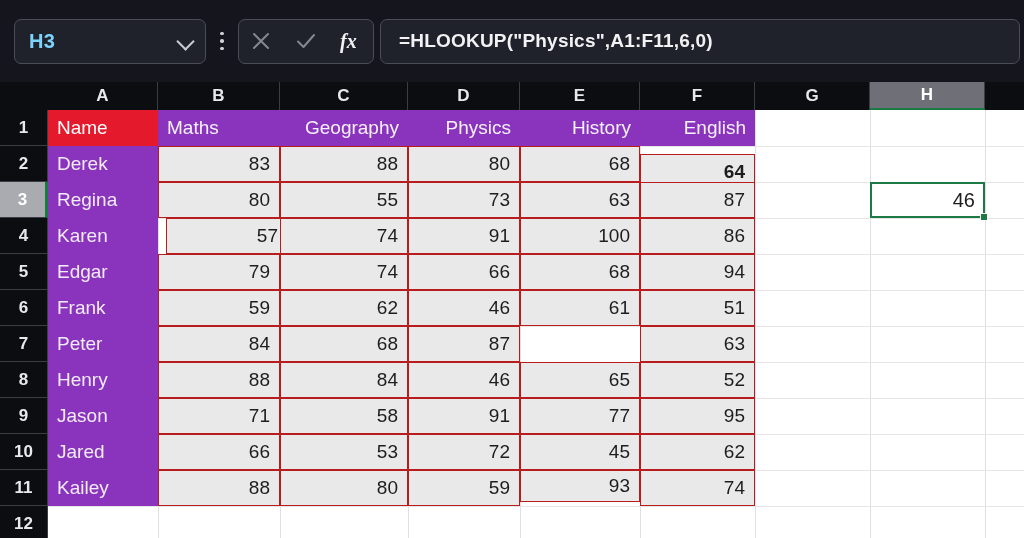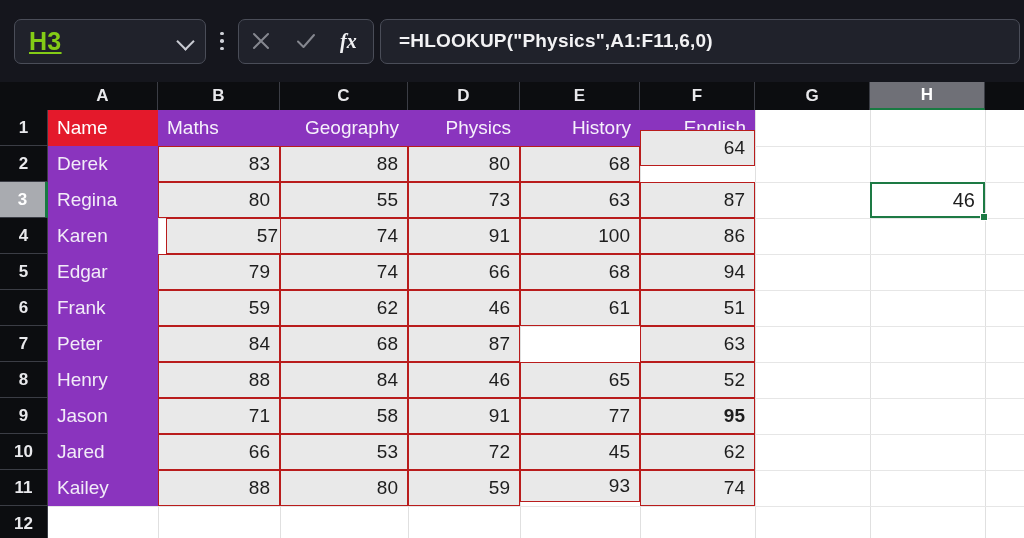--- a/index.html
+++ b/index.html
@@ -21,25 +21,24 @@
     margin-left: 14px;
     width: 192px; height: 45px;
     background: #20222b;
     border: 1px solid #4a4d58;
     border-radius: 7px;
     display: flex; align-items: center;
     padding: 0 10px 0 14px;
   }
   #name-box-value {
     flex: 1;
-    color: #84cc16;
-    font-size: 25px;
+    color: #7dd3fc;
+    font-size: 20px;
     font-weight: bold;
     letter-spacing: 0.3px;
-    text-decoration: underline;
   }
   .chev {
     width: 18px; height: 18px; position: relative;
   }
   .chev::before {
     content: ""; position: absolute;
     left: 2px; top: 3px;
     width: 11px; height: 11px;
     border-right: 2.2px solid #c9cbd2;
     border-bottom: 2.2px solid #c9cbd2;
@@ -259,21 +258,21 @@
       <div class="cell hdr" style="left: 110px; width: 122px; top: 0px; height: 36px;">Maths</div>
       <div class="cell hdr right" style="left: 232px; width: 128px; top: 0px; height: 36px;">Geography</div>
       <div class="cell hdr right" style="left: 360px; width: 112px; top: 0px; height: 36px;">Physics</div>
       <div class="cell hdr right" style="left: 472px; width: 120px; top: 0px; height: 36px;">History</div>
       <div class="cell hdr right" style="left: 592px; width: 115px; top: 0px; height: 36px;">English</div>
       <div class="cell name" style="left: 0px; width: 110px; top: 36px; height: 36px;">Derek</div>
       <div class="cell num" style="left: 110px; width: 122px; top: 36px; height: 36px;">83</div>
       <div class="cell num" style="left: 232px; width: 128px; top: 36px; height: 36px;">88</div>
       <div class="cell num" style="left: 360px; width: 112px; top: 36px; height: 36px;">80</div>
       <div class="cell num" style="left: 472px; width: 120px; top: 36px; height: 36px;">68</div>
-      <div class="cell num" style="left: 592px; width: 115px; top: 20px; height: 36px;">64</div>
+      <div class="cell num" style="left: 592px; width: 115px; top: 44px; height: 36px; font-weight: bold;">64</div>
       <div class="cell name" style="left: 0px; width: 110px; top: 72px; height: 36px;">Regina</div>
       <div class="cell num" style="left: 110px; width: 122px; top: 72px; height: 36px;">80</div>
       <div class="cell num" style="left: 232px; width: 128px; top: 72px; height: 36px;">55</div>
       <div class="cell num" style="left: 360px; width: 112px; top: 72px; height: 36px;">73</div>
       <div class="cell num" style="left: 472px; width: 120px; top: 72px; height: 36px;">63</div>
       <div class="cell num" style="left: 592px; width: 115px; top: 72px; height: 36px;">87</div>
       <div class="cell name" style="left: 0px; width: 110px; top: 108px; height: 36px;">Karen</div>
       <div class="cell num" style="left: 110px; width: 122px; top: 108px; height: 36px; margin-left: 8px;">57</div>
       <div class="cell num" style="left: 232px; width: 128px; top: 108px; height: 36px;">74</div>
       <div class="cell num" style="left: 360px; width: 112px; top: 108px; height: 36px;">91</div>
@@ -300,21 +299,21 @@
       <div class="cell num" style="left: 110px; width: 122px; top: 252px; height: 36px;">88</div>
       <div class="cell num" style="left: 232px; width: 128px; top: 252px; height: 36px;">84</div>
       <div class="cell num" style="left: 360px; width: 112px; top: 252px; height: 36px;">46</div>
       <div class="cell num" style="left: 472px; width: 120px; top: 252px; height: 36px;">65</div>
       <div class="cell num" style="left: 592px; width: 115px; top: 252px; height: 36px;">52</div>
       <div class="cell name" style="left: 0px; width: 110px; top: 288px; height: 36px;">Jason</div>
       <div class="cell num" style="left: 110px; width: 122px; top: 288px; height: 36px;">71</div>
       <div class="cell num" style="left: 232px; width: 128px; top: 288px; height: 36px;">58</div>
       <div class="cell num" style="left: 360px; width: 112px; top: 288px; height: 36px;">91</div>
       <div class="cell num" style="left: 472px; width: 120px; top: 288px; height: 36px;">77</div>
-      <div class="cell num" style="left: 592px; width: 115px; top: 288px; height: 36px; font-weight: bold;">95</div>
+      <div class="cell num" style="left: 592px; width: 115px; top: 288px; height: 36px;">95</div>
       <div class="cell name" style="left: 0px; width: 110px; top: 324px; height: 36px;">Jared</div>
       <div class="cell num" style="left: 110px; width: 122px; top: 324px; height: 36px;">66</div>
       <div class="cell num" style="left: 232px; width: 128px; top: 324px; height: 36px;">53</div>
       <div class="cell num" style="left: 360px; width: 112px; top: 324px; height: 36px; padding-left: 25px;">72</div>
       <div class="cell num" style="left: 472px; width: 120px; top: 324px; height: 36px;">45</div>
       <div class="cell num" style="left: 592px; width: 115px; top: 324px; height: 36px;">62</div>
       <div class="cell name" style="left: 0px; width: 110px; top: 360px; height: 36px;">Kailey</div>
       <div class="cell num" style="left: 110px; width: 122px; top: 360px; height: 36px;">88</div>
       <div class="cell num" style="left: 232px; width: 128px; top: 360px; height: 36px;">80</div>
       <div class="cell num" style="left: 360px; width: 112px; top: 360px; height: 36px;">59</div>

